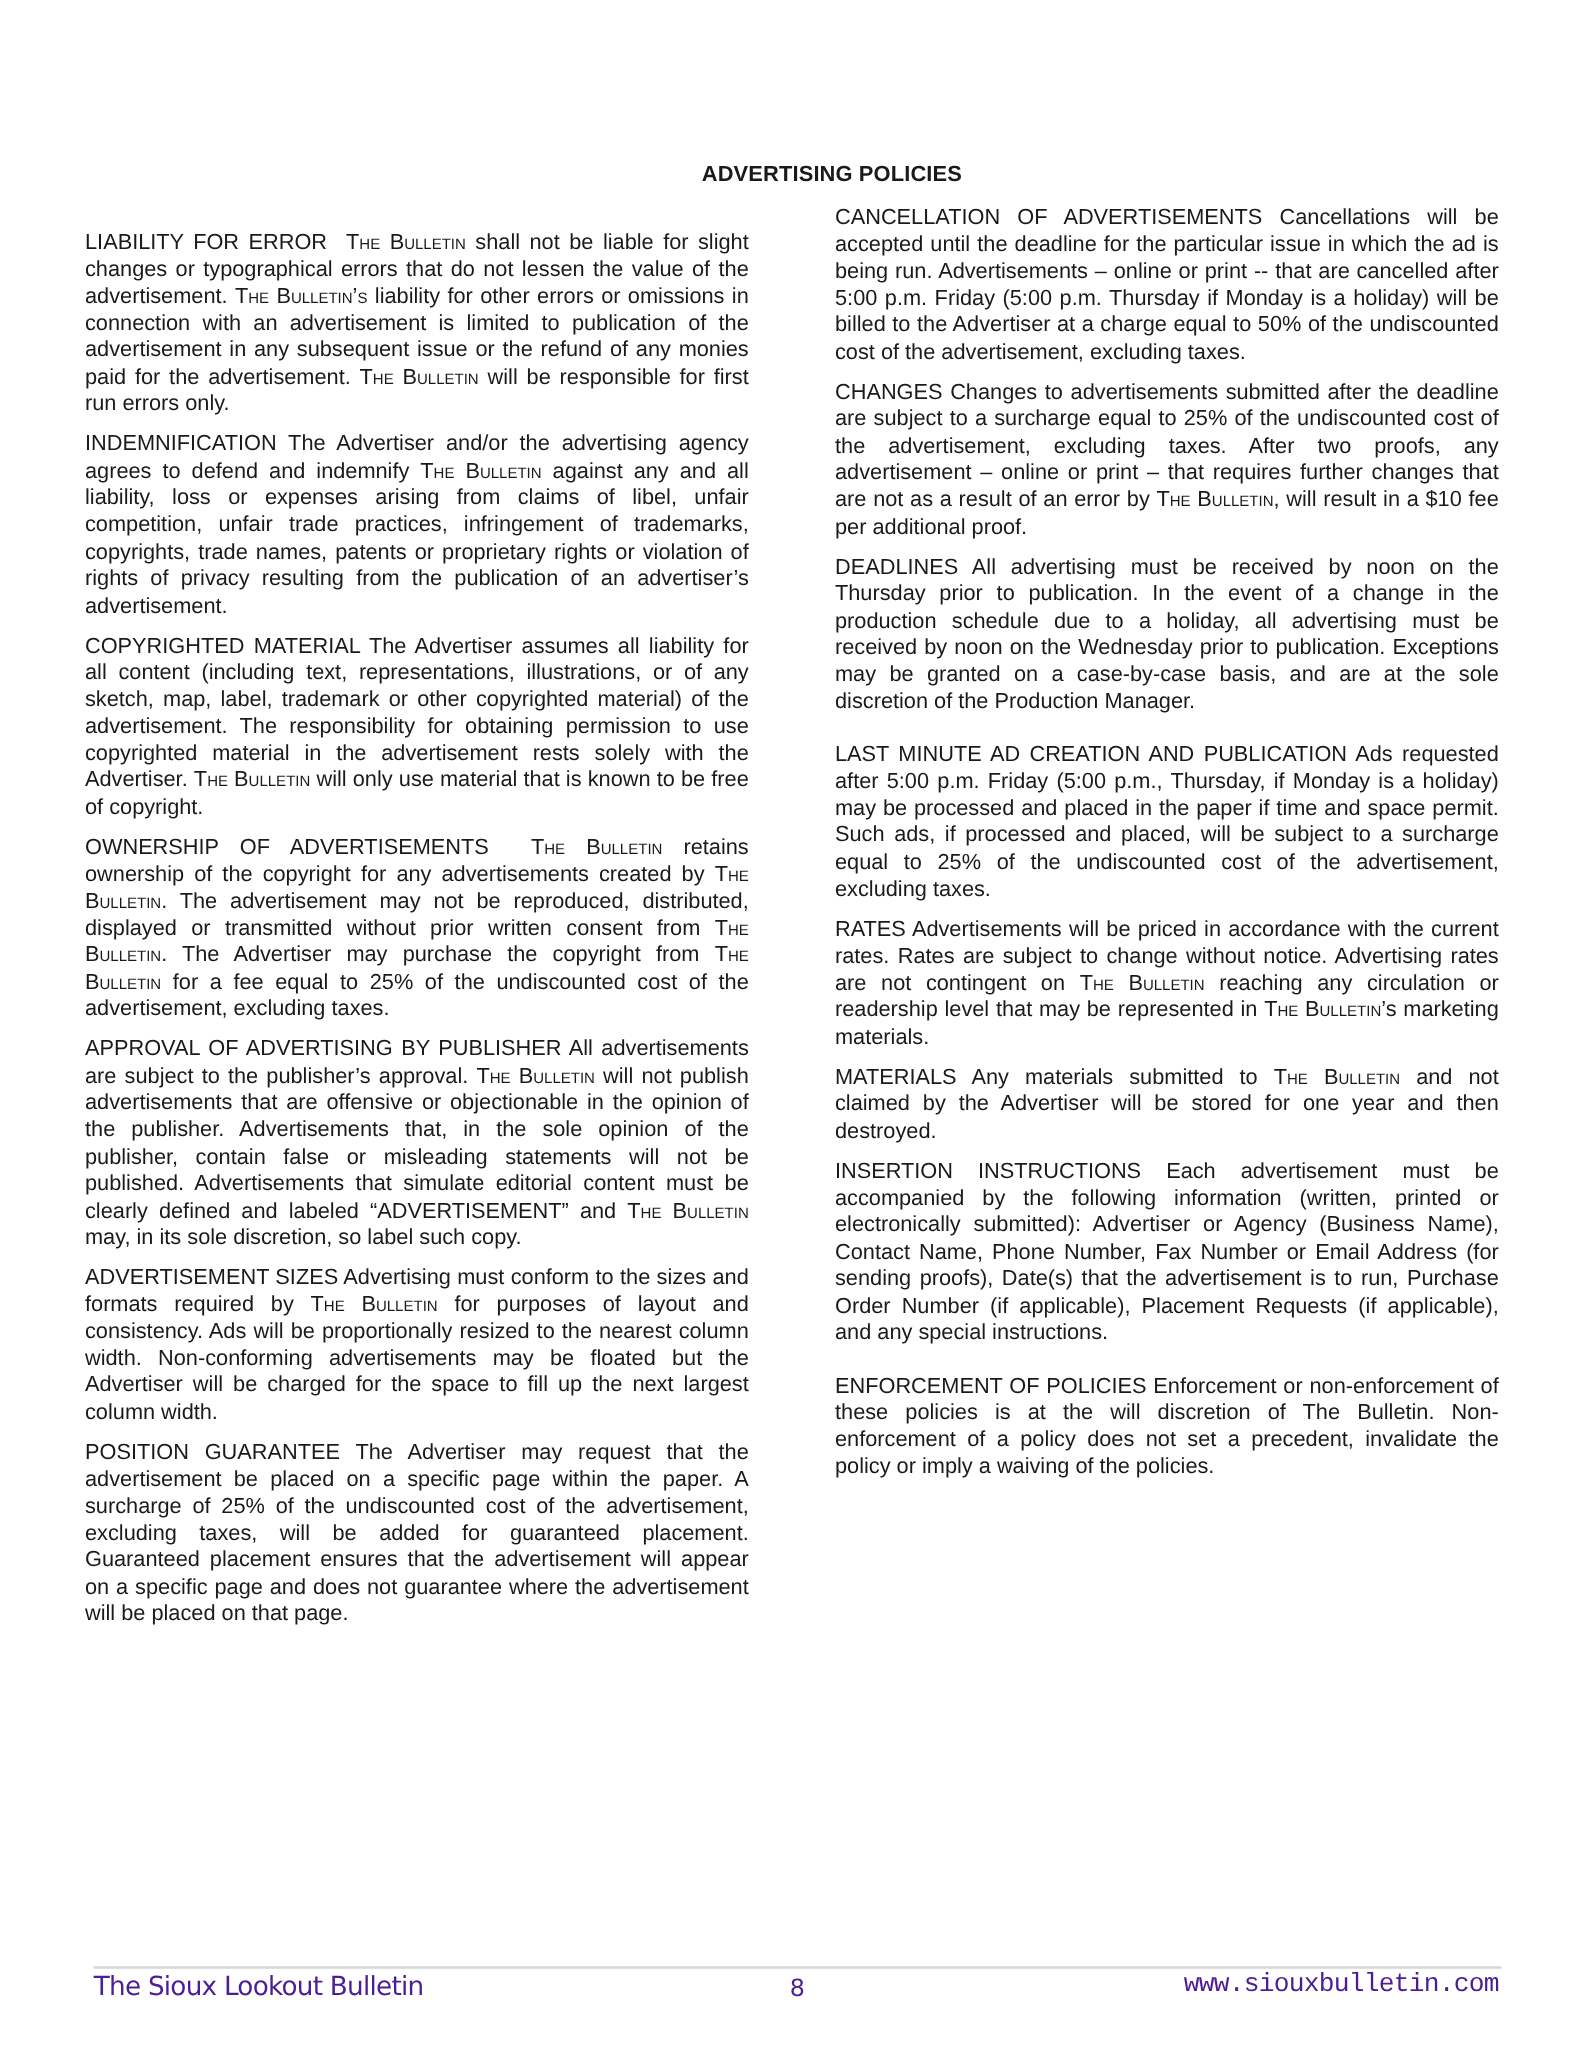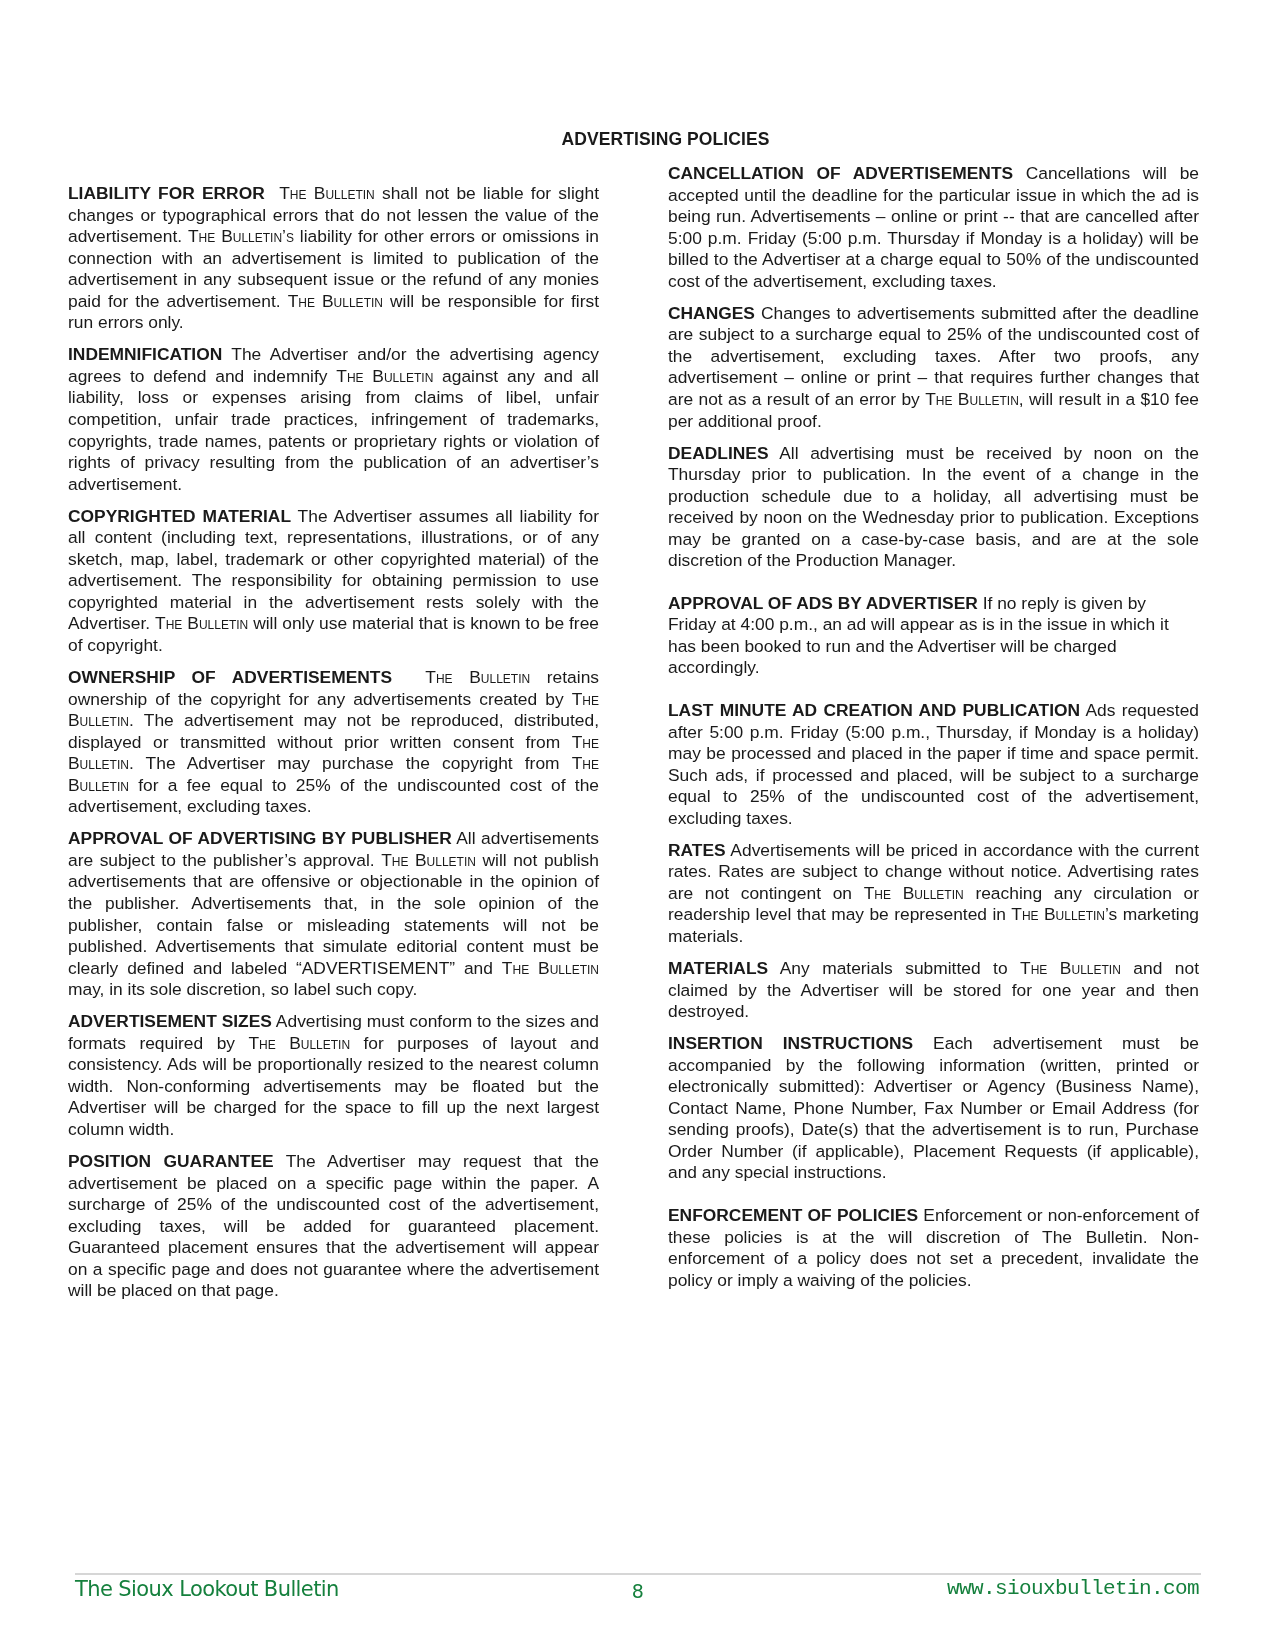--- a/index.html
+++ b/index.html
@@ -5,24 +5,24 @@
   html, body { margin: 0; padding: 0; background: #ffffff; }
   body { width: 1275px; height: 1651px; position: relative; overflow: hidden;
          font-family: "Liberation Sans", sans-serif; color: #1a1a1a; }
   .page-title { position: absolute; top: 129px; left: 0; width: 1275px; text-align: center;
                 font-weight: bold; font-size: 17.5px; letter-spacing: 0.1px; padding-left: 28px; }
   .column { position: absolute; width: 531px; font-size: 17.4px; line-height: 21.55px; }
   .col-left { left: 68px; top: 183px; }
   .col-right { left: 668px; top: 163px; }
   .section { text-align: justify; margin: 0 0 10.5px 0; }
   .section.gap-lg { margin-top: 21px; }
-  .heading { font-weight: bold; }
+  .heading { font-weight: normal; }
   .sc { font-weight: normal; font-variant: small-caps; margin-top: 36px; }
   .footer-rule { position: absolute; left: 75px; top: 1573px; width: 1126px; height: 2px; background: #d6d6d6; }
-  .footer-text { position: absolute; top: 1577px; font-size: 21px; color: #15803d;
+  .footer-text { position: absolute; top: 1577px; font-size: 21px; color: #4c1d95;
                  font-family: "DejaVu Sans", sans-serif; font-weight: normal; letter-spacing: -0.6px; }
   .footer-left { left: 75px; }
   .footer-center { left: 0; width: 1275px; text-align: center; font-size: 19px; top: 1580px; }
   .footer-right { right: 76px; font-family: Liberation Mono, monospace; }
 </style>
 </head>
 <body>
 
 <div class="page-title">ADVERTISING POLICIES</div>
 
@@ -64,23 +64,20 @@
   </p>
 
   <p class="section">
     <span class="heading">CHANGES</span><span>  Changes to advertisements submitted after the deadline are subject to a surcharge equal to 25% of the undiscounted cost of the advertisement, excluding taxes. After two proofs, any advertisement – online or print – that requires further changes that are not as a result of an error by </span><span class="sc">The Bulletin</span><span>, will result in a $10 fee per additional proof.</span>
   </p>
 
   <p class="section">
     <span class="heading">DEADLINES</span><span>  All advertising must be received by noon on the Thursday prior to publication. In the event of a change in the production schedule due to a holiday, all advertising must be received by noon on the Wednesday prior to publication. Exceptions may be granted on a case-by-case basis, and are at the sole discretion of the Production Manager.</span>
   </p>
 
-  <p class="section gap-lg" style="text-align:left;">
-    <span class="heading">APPROVAL OF ADS BY ADVERTISER</span><span>  If no reply is given by Friday at 4:00 p.m., an ad will appear as is in the issue in which it has been booked to run and the Advertiser will be charged accordingly.</span>
-  </p>
 
   <p class="section gap-lg">
     <span class="heading">LAST MINUTE AD CREATION AND PUBLICATION</span><span>  Ads requested after 5:00 p.m. Friday (5:00 p.m., Thursday, if Monday is a holiday) may be processed and placed in the paper if time and space permit.  Such ads, if processed and placed, will be subject to a surcharge equal to 25% of the undiscounted cost of the advertisement, excluding taxes.</span>
   </p>
 
   <p class="section">
     <span class="heading">RATES</span><span>  Advertisements will be priced in accordance with the current rates. Rates are subject to change without notice. Advertising rates are not contingent on </span><span class="sc">The Bulletin</span><span> reaching any circulation or readership level that may be represented in </span><span class="sc">The Bulletin</span><span>’s</span><span> marketing materials.</span>
   </p>
 
   <p class="section">

